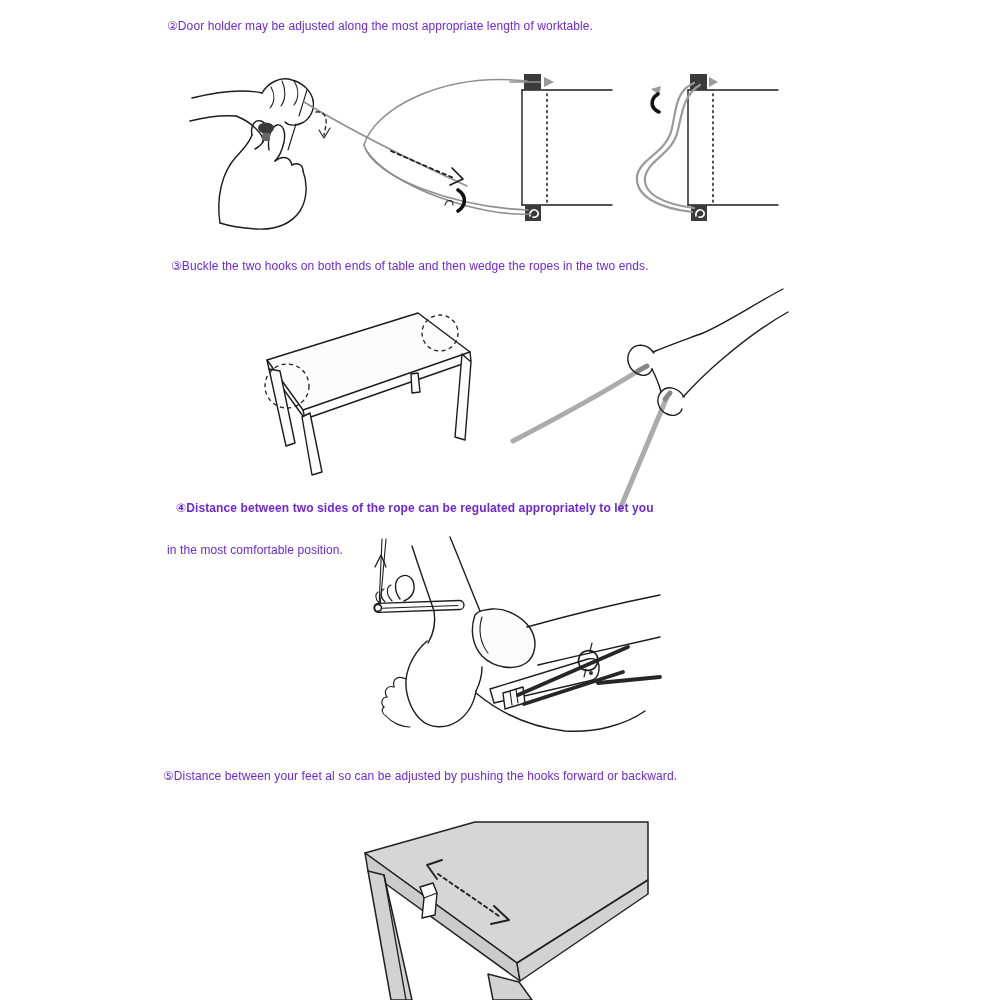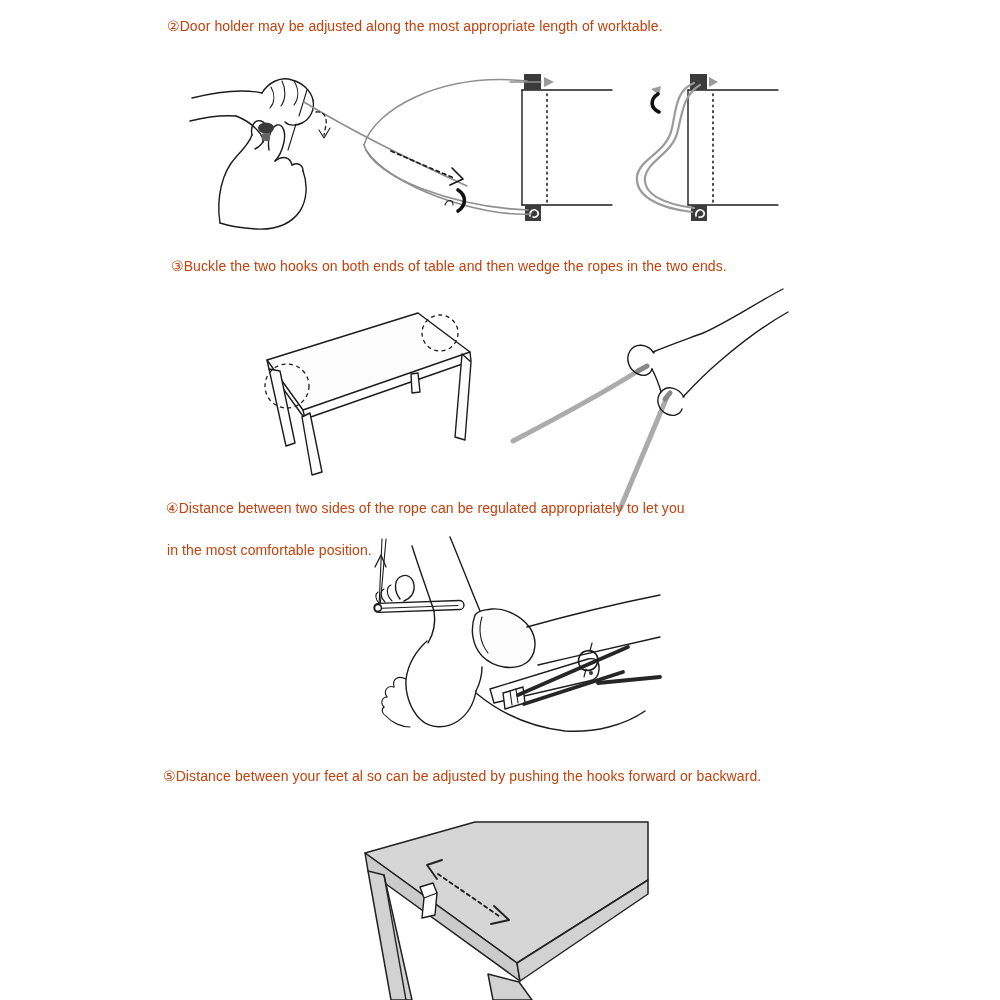--- a/index.html
+++ b/index.html
@@ -1,19 +1,19 @@
 <!DOCTYPE html>
 <html><head>
 <meta charset="utf-8">
 <style>
   html,body{margin:0;padding:0;}
   body{width:1000px;height:1000px;background:#ffffff;position:relative;overflow:hidden;
        font-family:"Liberation Sans","DejaVu Sans",sans-serif;}
   .page{position:absolute;inset:0;background:#ffffff;}
-  .caption{position:absolute;font-size:14px;line-height:22px;color:#c2410c;
+  .caption{position:absolute;font-size:12px;line-height:22px;color:#6d28d9;
            letter-spacing:0.1px;white-space:nowrap;}
   .fig{position:absolute;}
   svg{display:block;overflow:visible;}
   .ln{fill:none;stroke:#1c1c1c;stroke-width:1.4;stroke-linecap:round;stroke-linejoin:round;}
   .thin{stroke-width:1.1;}
   .rope{fill:none;stroke:#8f8f8f;stroke-width:1.6;stroke-linecap:round;}
   .rope2{fill:none;stroke:#9b9b9b;stroke-width:2.2;stroke-linecap:round;}
   .fatrope{fill:none;stroke:#ababab;stroke-width:5;stroke-linecap:round;}
   .fatropetip{fill:none;stroke:#878787;stroke-width:5;stroke-linecap:round;}
   .darkrope{fill:none;stroke:#262626;stroke-width:3.8;stroke-linecap:round;}
@@ -116,21 +116,21 @@
       <path class="fatrope" d="M427,112 C412,148 396,186 380,224"></path>
       <path class="fatropetip" d="M430,108 L425,114"></path>
       <path class="ln" d="M413,67 C430,60 447,54 463,48 C488,37 516,18 543,4"></path>
       <path class="ln" d="M443,112 C455,99 467,87 480,76 C501,58 523,41 548,27"></path>
       <path class="ln" d="M414,68 C407,58 395,58 390,66 C385,74 389,85 398,89 C404,92 410,90 412,84"></path>
       <path class="ln" d="M444,112 C438,102 427,100 421,107 C415,114 418,125 427,129 C433,132 440,130 442,124"></path>
       <path class="ln" d="M412,84 C416,92 419,99 421,107"></path>
     </g>
   </svg>
 
-  <div class="caption" style="left:166px;top:497px;">④Distance between two sides of the rope can be regulated appropriately to let you</div>
+  <div class="caption" style="left:176px;top:497px;font-weight:bold;">④Distance between two sides of the rope can be regulated appropriately to let you</div>
   <div class="caption" style="left:167px;top:519px;margin-top:20px;">in the most comfortable position.</div>
 
   <svg class="fig" style="left:330px;top:533px;" width="330" height="218" viewBox="0 0 330 218">
     <g>
       <path class="ln thin" d="M52,6 L49,74"></path>
       <path class="ln thin" d="M56,6 L50,74"></path>
       <path class="ln" style="stroke-width:1.3" d="M45,34 L51,22 L56,34"></path>
       <g transform="rotate(-2 87 74)">
         <rect x="44" y="69" width="90" height="9" rx="4.5" class="fillw"></rect>
         <path class="ln thin" d="M52,74 L128,74"></path>

